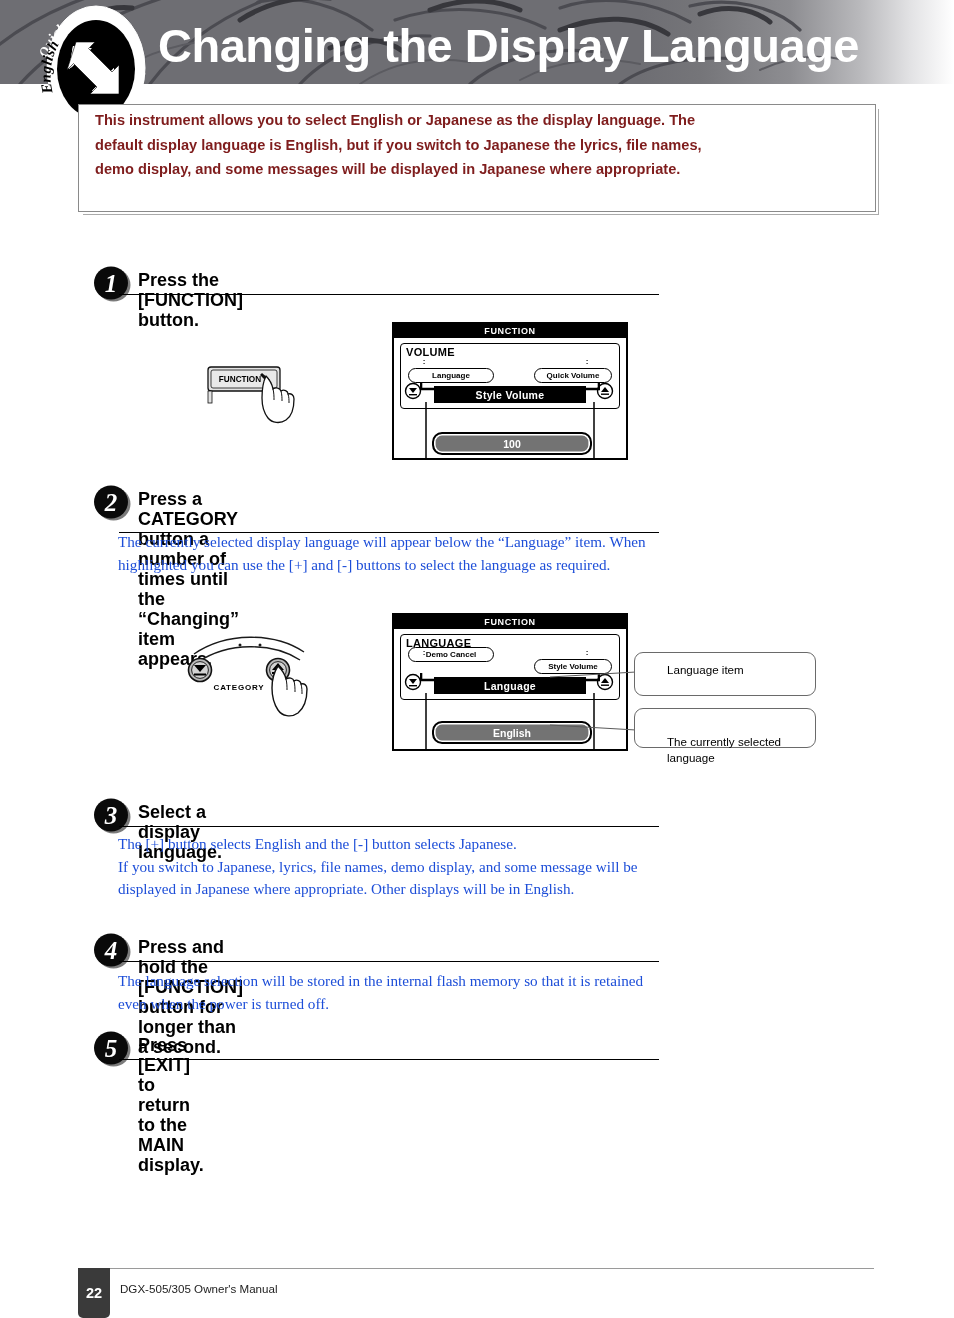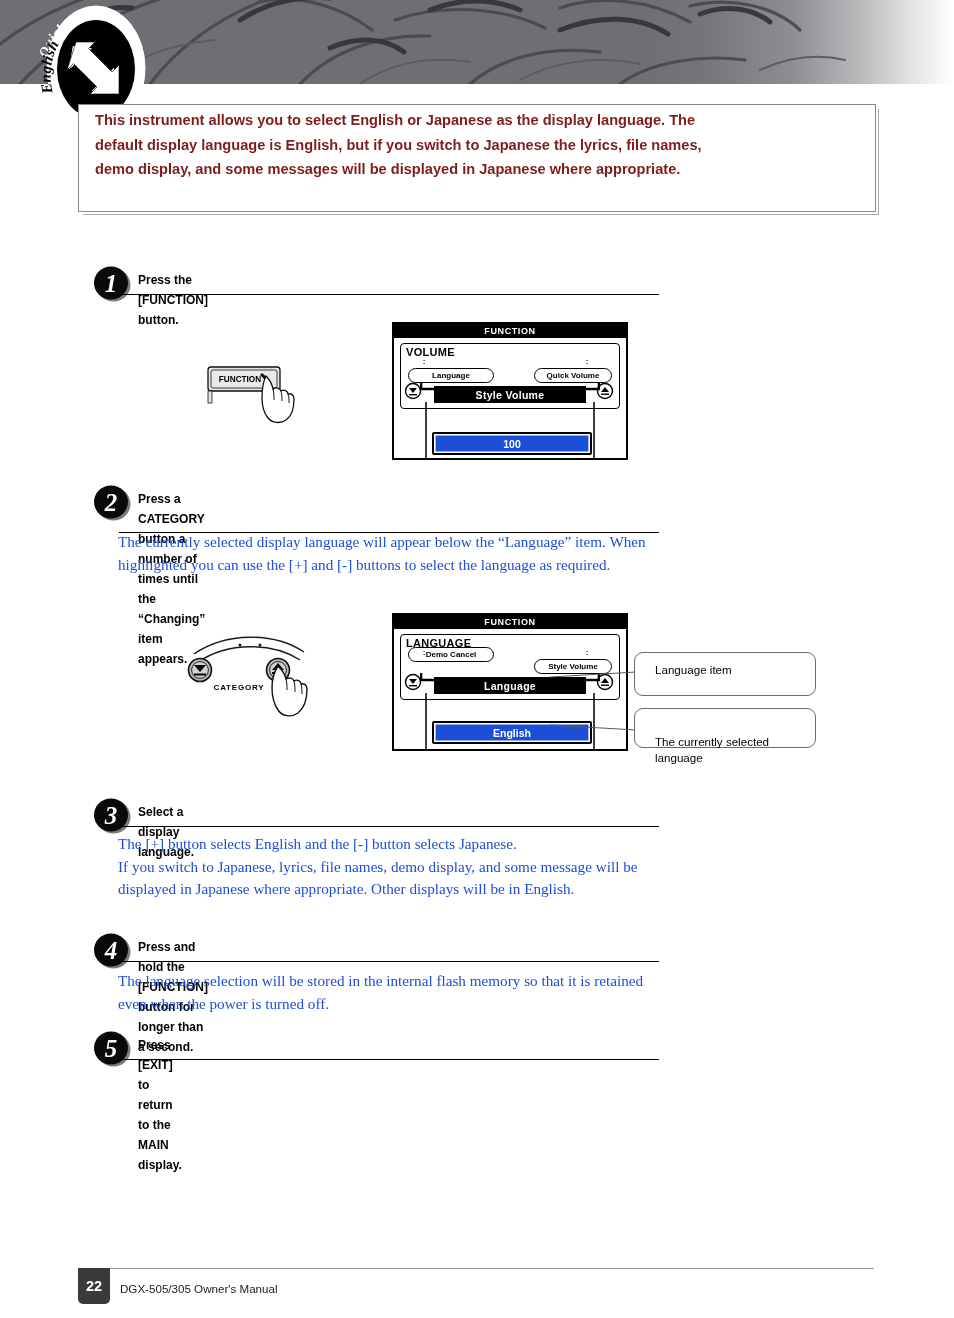--- a/index.html
+++ b/index.html
@@ -89,21 +89,21 @@
     position: absolute;
     left: 0;
     top: 0;
     width: 40px;
     height: 40px;
   }
   .step-head-text {
     position: absolute;
     left: 46px;
     top: 6px;
-    font-size: 12px;
+    font-size: 18px;
     font-weight: bold;
     color: #000;
     line-height: 20px;
     white-space: pre-line;
     font-family: "Liberation Sans", sans-serif;
   }
   .step-rule {
     position: absolute;
     left: 27px;
     height: 0;
@@ -170,24 +170,24 @@
     font-size: 10.5px;
     font-weight: bold;
     font-family: "Liberation Sans", sans-serif;
     display: flex;
     align-items: center;
     justify-content: center;
     letter-spacing: 0.3px;
   }
   .lcd-value {
     position: absolute;
-    background: #1d4ed8;
+    background: #737373;
     color: #fff;
     border: 2.5px solid #000;
-    border-radius: 2px;
+    border-radius: 10px;
     text-align: center;
     font-size: 10.5px;
     font-weight: bold;
     font-family: "Liberation Sans", sans-serif;
     display: flex;
     align-items: center;
     justify-content: center;
     box-shadow: 0 0 0 1.6px #fff inset;
   }
   .dots {
@@ -204,38 +204,38 @@
   
   .callout {
     position: absolute;
     border: 1px solid #6a6a6a;
     border-radius: 9px;
     background: #fff;
     font-size: 11.6px;
     color: #000;
     font-family: "Liberation Sans", sans-serif;
     line-height: 16px;
-    padding: 9px 0 0 20px;
+    padding: 9px 0 0 32px;
     box-sizing: border-box;
   }
 
   
   #footer-rule {
     position: absolute;
     left: 78px;
     top: 1268px;
     width: 796px;
     border-top: 1px solid #9a9a9a;
   }
   #page-tab {
     position: absolute;
     left: 78px;
     top: 1268px;
     width: 32px;
-    height: 36px;
+    height: 50px;
     background: #3a3a3a;
     border-radius: 0 0 5px 5px;
     color: #fff;
     font-size: 14.5px;
     font-weight: bold;
     display: flex;
     align-items: center;
     justify-content: center;
     font-family: "Liberation Sans", sans-serif;
   }
@@ -274,20 +274,21 @@
       <path d="M62,30 C88,12 112,6 132,8"></path>
       <path d="M330,48 C358,36 386,38 404,52"></path>
     </g>
     <g fill="none" stroke="#5a5a60" stroke-width="2" stroke-linecap="round">
       <path d="M100,84 C130,60 170,44 215,40"></path>
       <path d="M360,84 C392,62 430,56 470,62"></path>
       <path d="M520,80 C556,60 600,56 640,64"></path>
       <path d="M760,70 C790,56 820,54 845,60"></path>
     </g>
   </svg>
+  <div id="header-title">Changing the Display Language</div>
 </div>
 
 <svg id="badge" viewBox="0 0 130 142">
 
   <rect x="62" y="105" width="3" height="36" fill="#ffffff" stroke="#8a8a8a" stroke-width="0.7"></rect>
 
   <ellipse cx="64" cy="66" rx="49" ry="62" fill="#ffffff" stroke="#ffffff" stroke-width="1"></ellipse>
 
   <ellipse cx="64" cy="67" rx="39" ry="49" fill="#000000"></ellipse>
 

